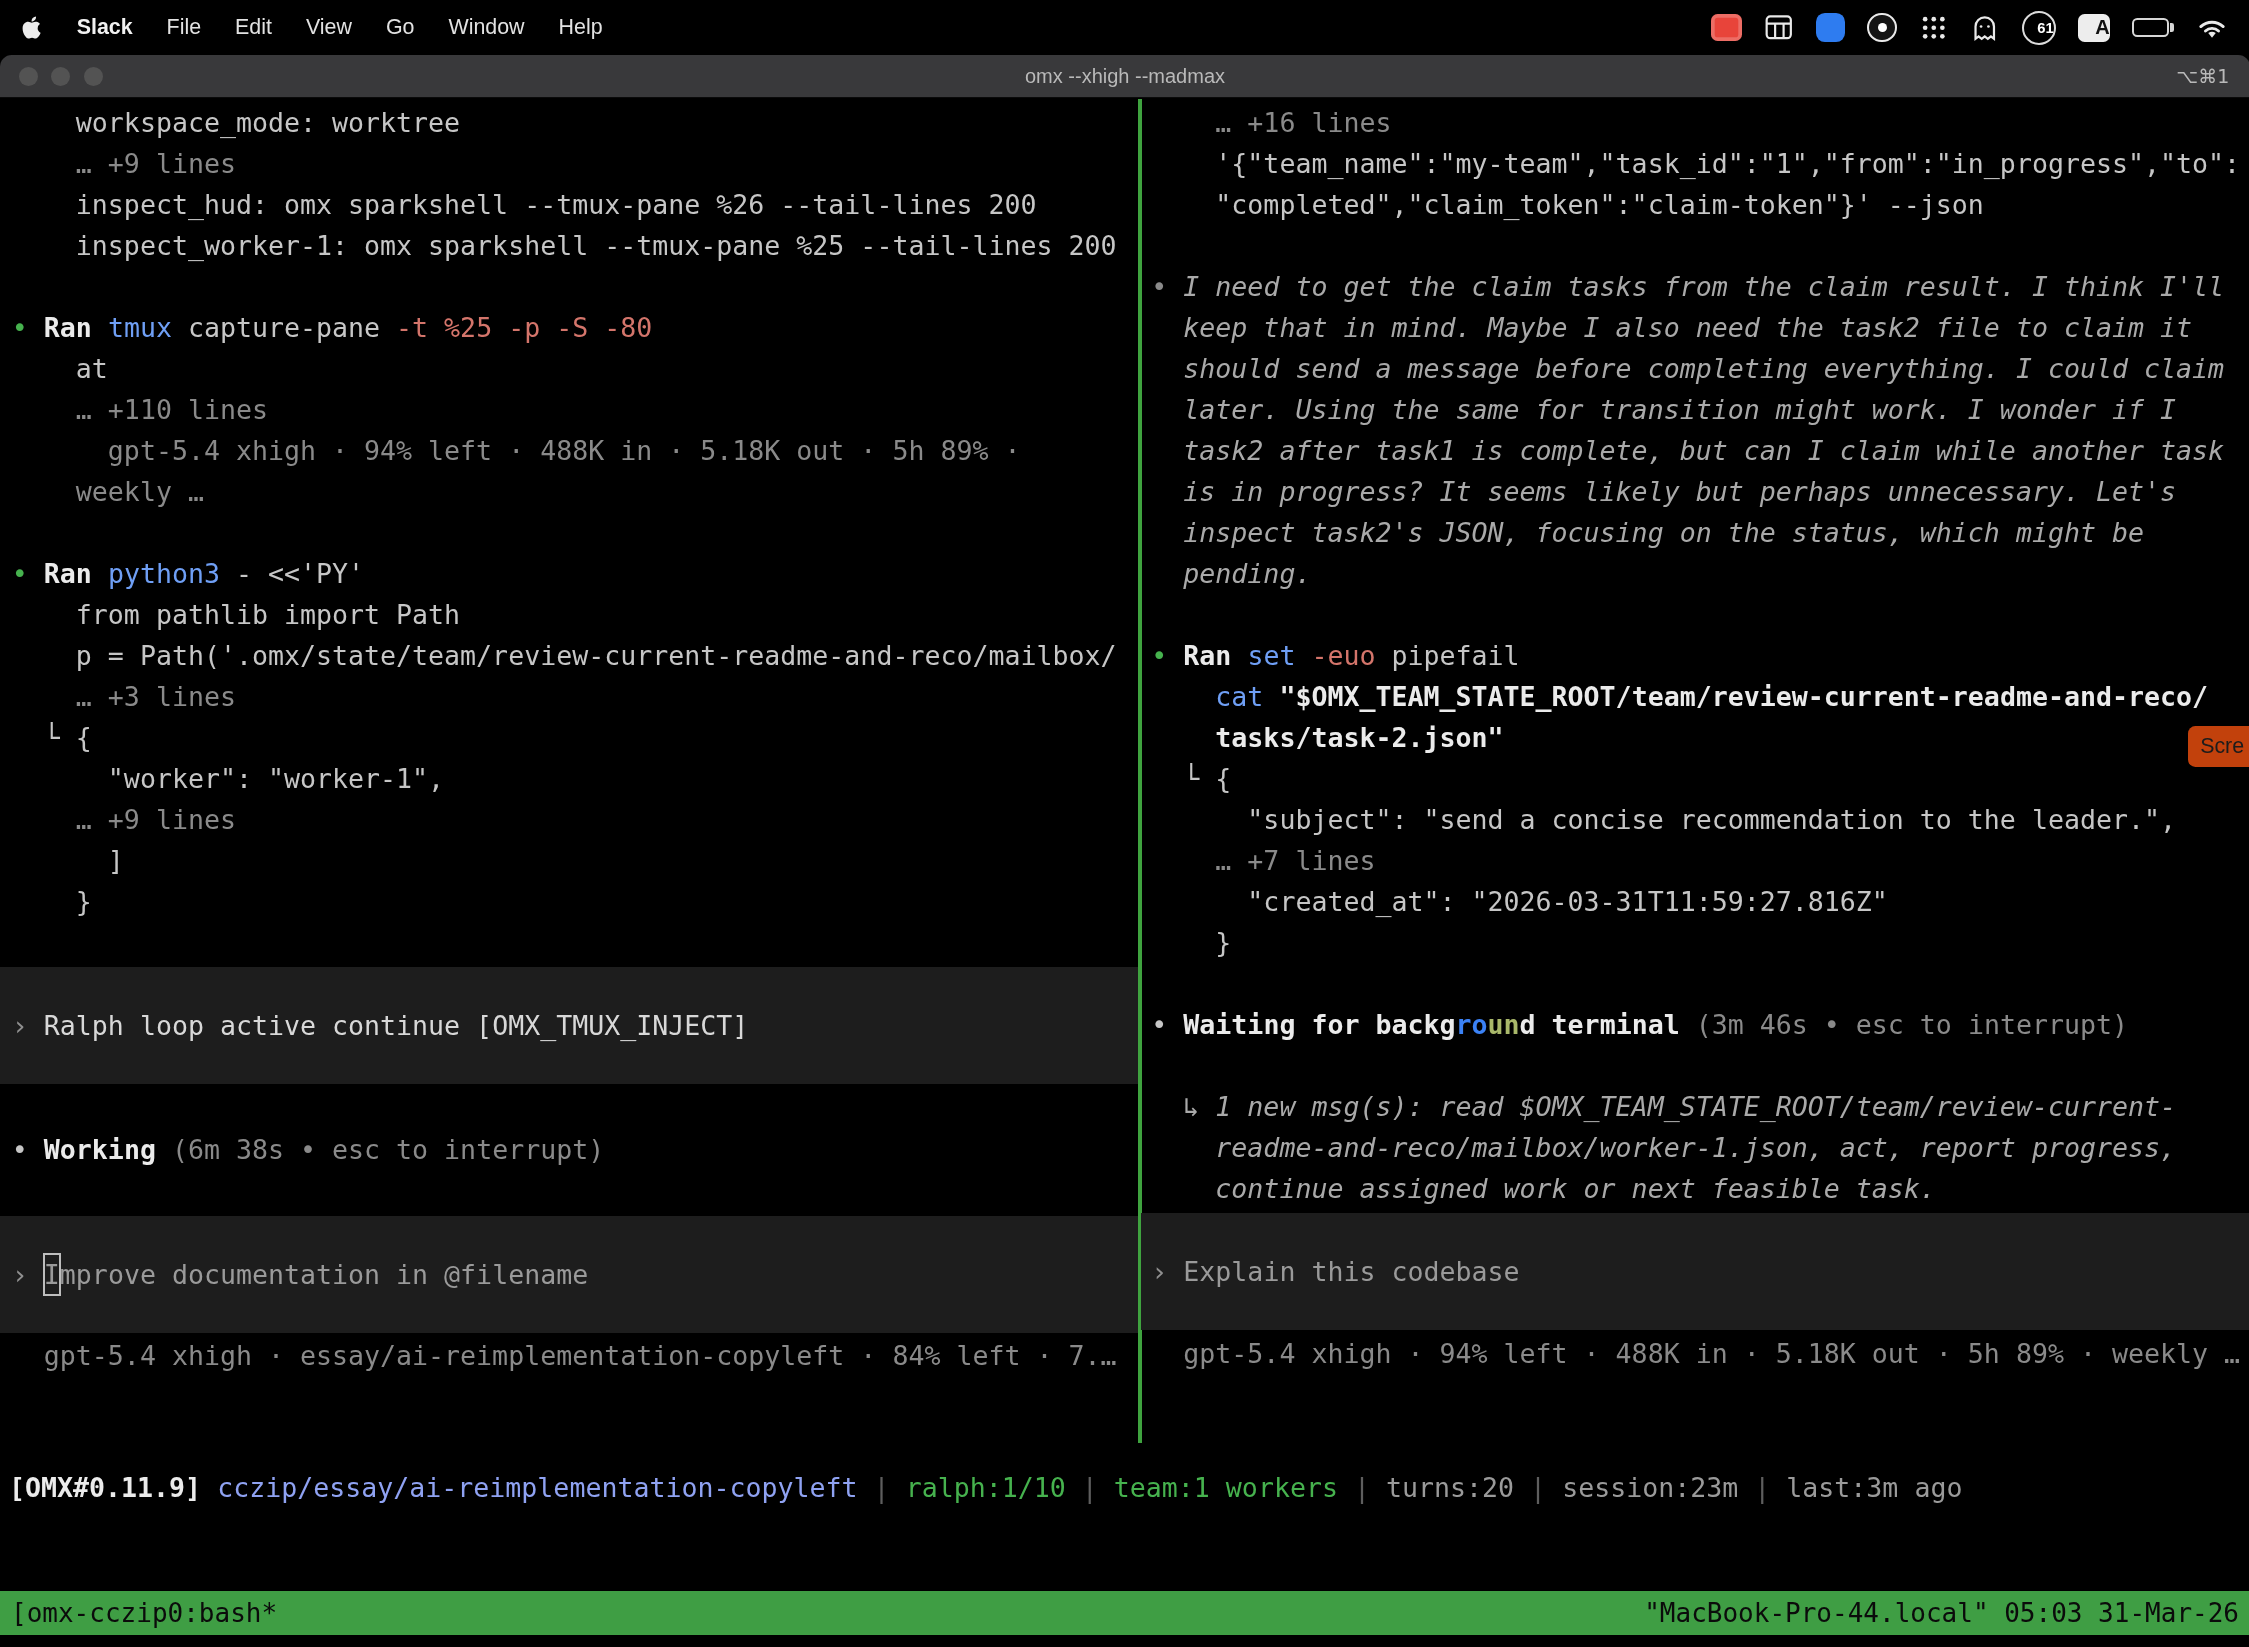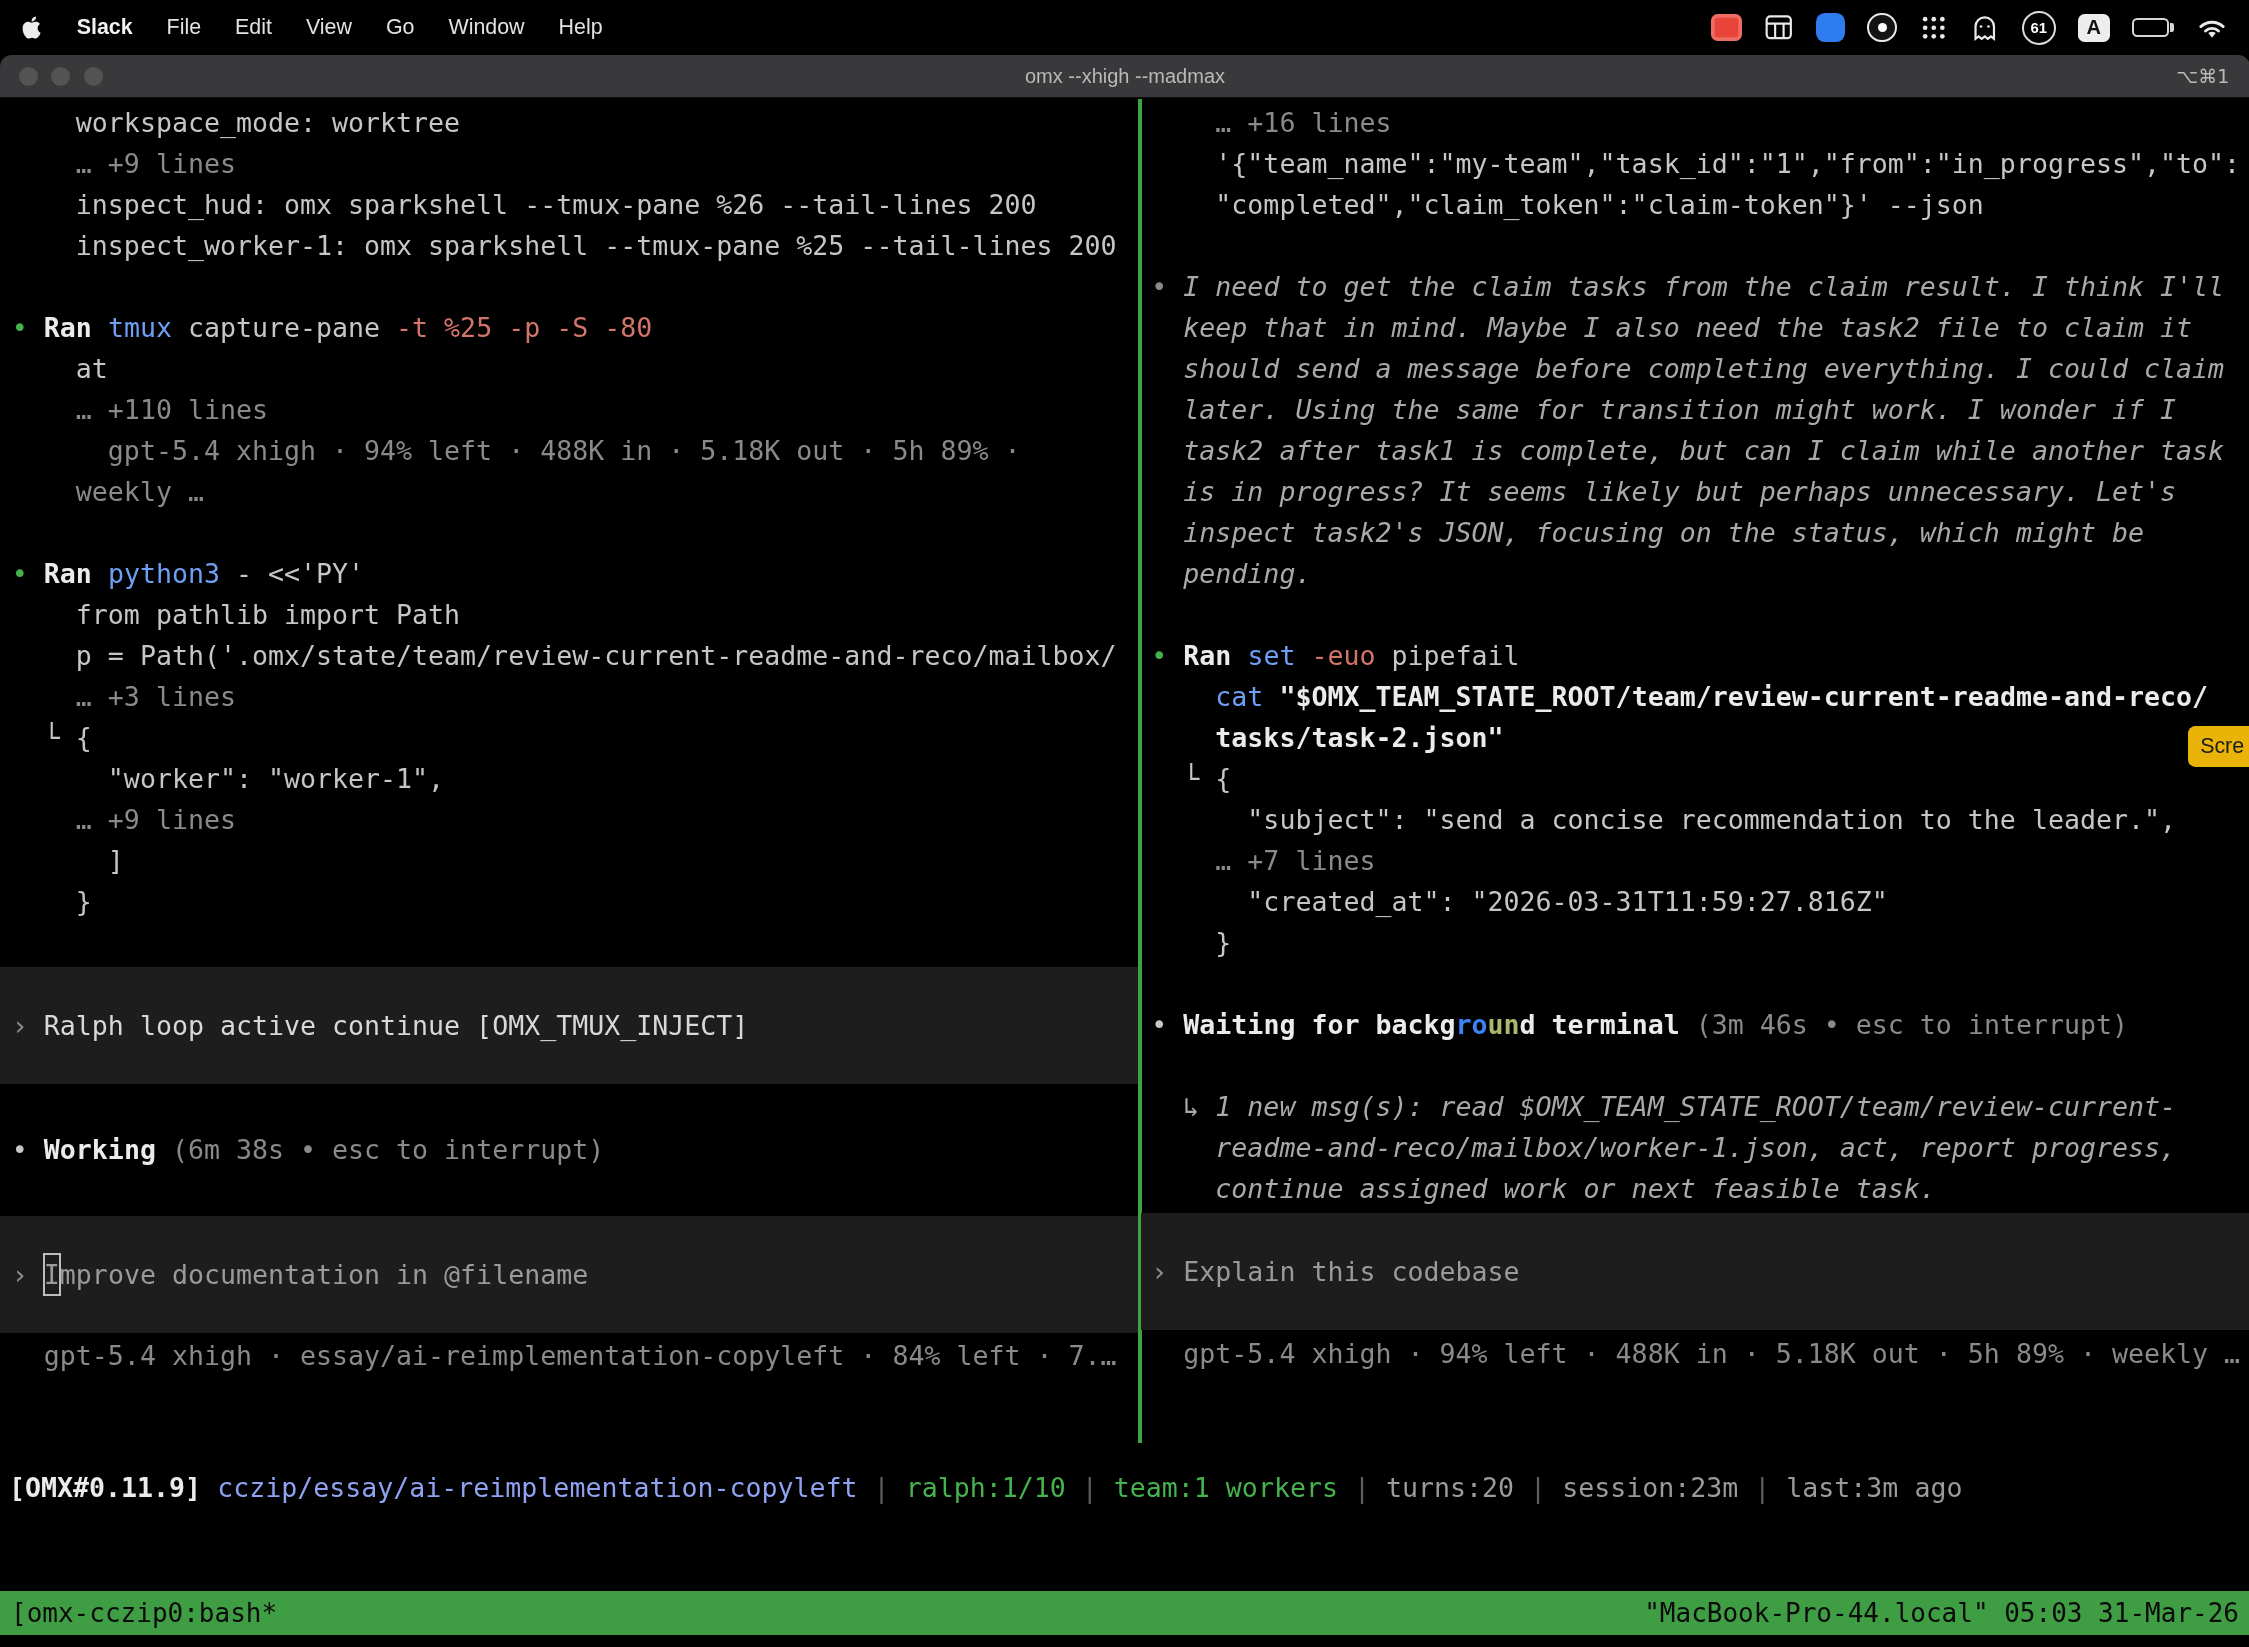--- a/index.html
+++ b/index.html
@@ -6,21 +6,21 @@
   html,body{width:2250px;height:1648px;background:#000;overflow:hidden}
   body{font-family:"Liberation Sans","DejaVu Sans",sans-serif;position:relative}
 
   
   .menubar{position:absolute;top:0;left:0;width:2250px;height:55px;background:#000;
     display:flex;align-items:center;justify-content:space-between;padding:0 22px;color:#e6e6e6}
   .mb-left{display:flex;align-items:center;gap:34px}
   .mb-app{font-weight:700;font-size:21.4px;color:#f2f2f2}
   .mb-item{font-size:21.4px;color:#e2e2e2}
   .mb-right{display:flex;align-items:center;gap:22px}
-  .ic{display:flex;align-items:center;justify-content:center}
+  .ic{display:flex;align-items:center;justify-content:flex-end}
   .ic-red{width:31px;height:26.6px;background:#e8443a;border-radius:6.6px;box-shadow:inset 0 0 0 3.7px rgba(255,255,255,.22)}
   .ic-blue{width:29.5px;height:29.5px;border-radius:8.9px;background:#2e7cf0}
   .ic-rec{width:29.5px;height:29.5px;border-radius:50%;border:2.2px solid #e9e9e9;background:#141414;position:relative}
   .ic-rec::after{content:"";position:absolute;left:50%;top:50%;width:8.9px;height:8.9px;margin:-4.4px 0 0 -4.4px;border-radius:50%;background:#fff}
   .ic-gauge{width:34px;height:34px;border-radius:50%;border:2.2px solid #dcdcdc;color:#fff;font-size:14.8px;font-weight:700}
   .ic-a{width:32px;height:28px;border-radius:6.6px;background:#ededed;color:#111;font-weight:700;font-size:20px}
   .ic-batt{display:flex;align-items:center}
   .batt-body{width:37px;height:19px;border:2.2px solid #d6d6d6;border-radius:5.2px;padding:2.2px}
   .batt-fill{width:61%;height:100%;background:#fff;border-radius:2.2px}
   .batt-nub{width:3.7px;height:8.9px;background:#d6d6d6;border-radius:0 2.2px 2.2px 0;margin-left:1.5px}
@@ -67,21 +67,21 @@
   .seg-cur{color:#9a9a9a;outline:2.2px solid #bdbdbd;outline-offset:-1.5px}
   .seg-path{color:#8fa2f2}
   .seg-sep{color:#5e5e5e}
   .seg-grn{color:#46b24e}
 
   .omx{position:absolute;left:0;right:0;top:1368px;padding-left:9px;
     font-family:"DejaVu Sans Mono","DejaVu Sans",monospace;font-size:26.6px}
   .tmux-bar{position:absolute;left:0;right:0;top:1492px;height:44px;background:#3f9e44;color:#0b0b0b;
     display:flex;align-items:center;justify-content:space-between;padding:0 11px;
     font-family:"DejaVu Sans Mono","DejaVu Sans",monospace;font-size:26px}
-  .toast{position:absolute;right:0;top:627px;height:41px;background:#eab308;color:#1c1c1c;
+  .toast{position:absolute;right:0;top:627px;height:41px;background:#c2410c;color:#1c1c1c;
     border-radius:7.4px 0 0 7.4px;display:flex;align-items:center;padding:0 5.9px 0 11.8px;
     font-size:21.4px;font-family:"Liberation Sans","DejaVu Sans",sans-serif;box-shadow:0 2.2px 7.4px rgba(0,0,0,.55)}
 </style>
 </head>
 <body>
 
 <div>
 
   <div class="menubar">
     <div class="mb-left">

